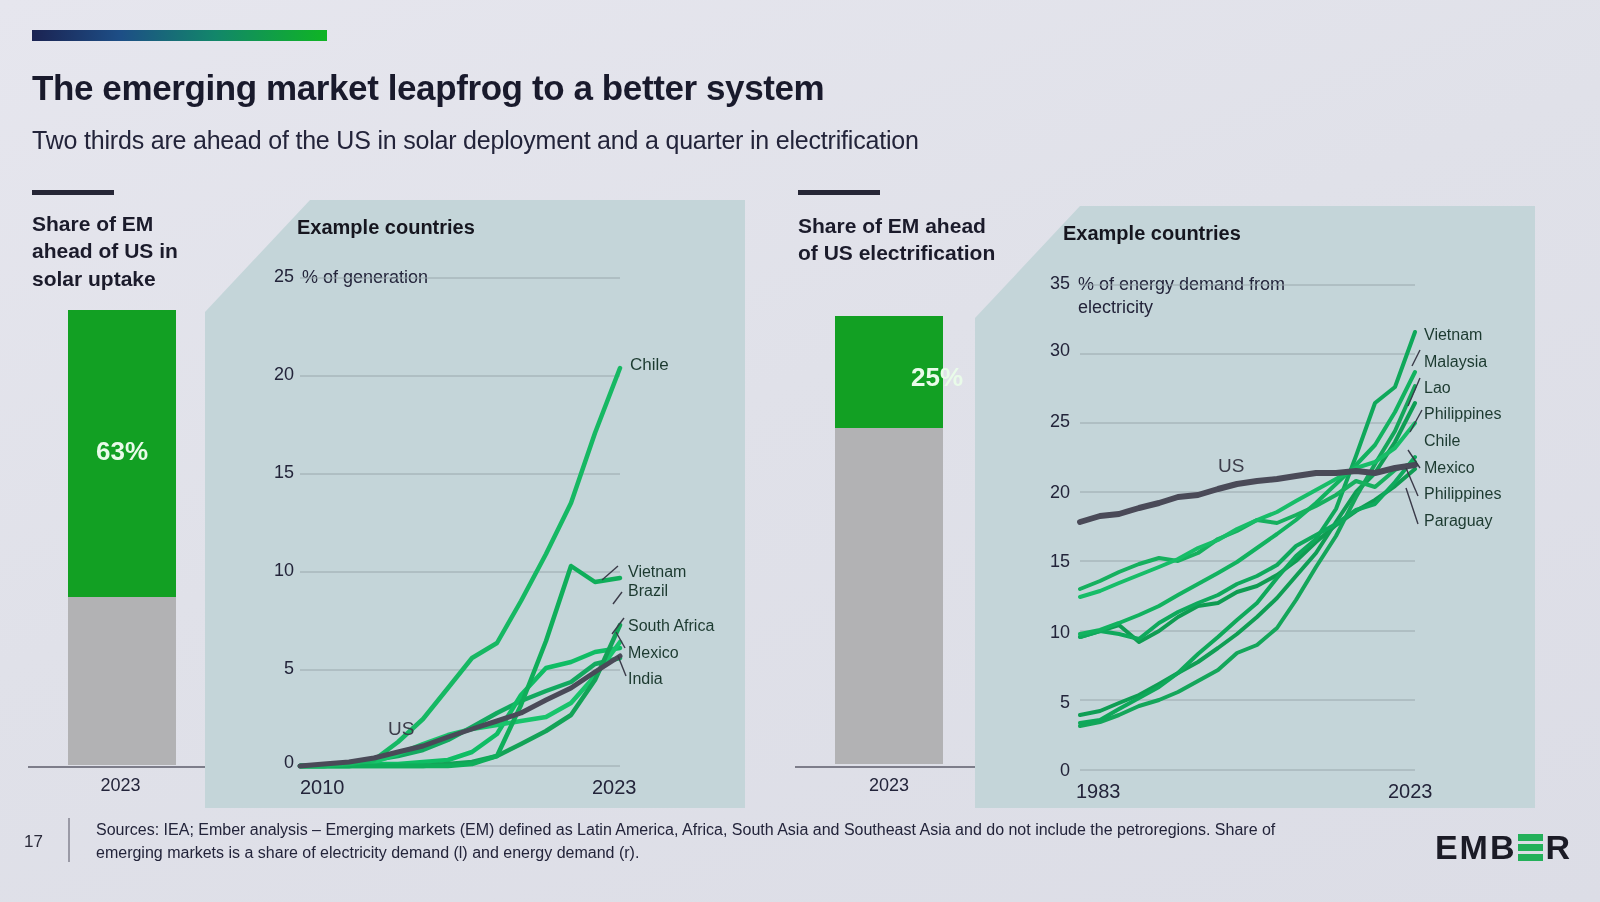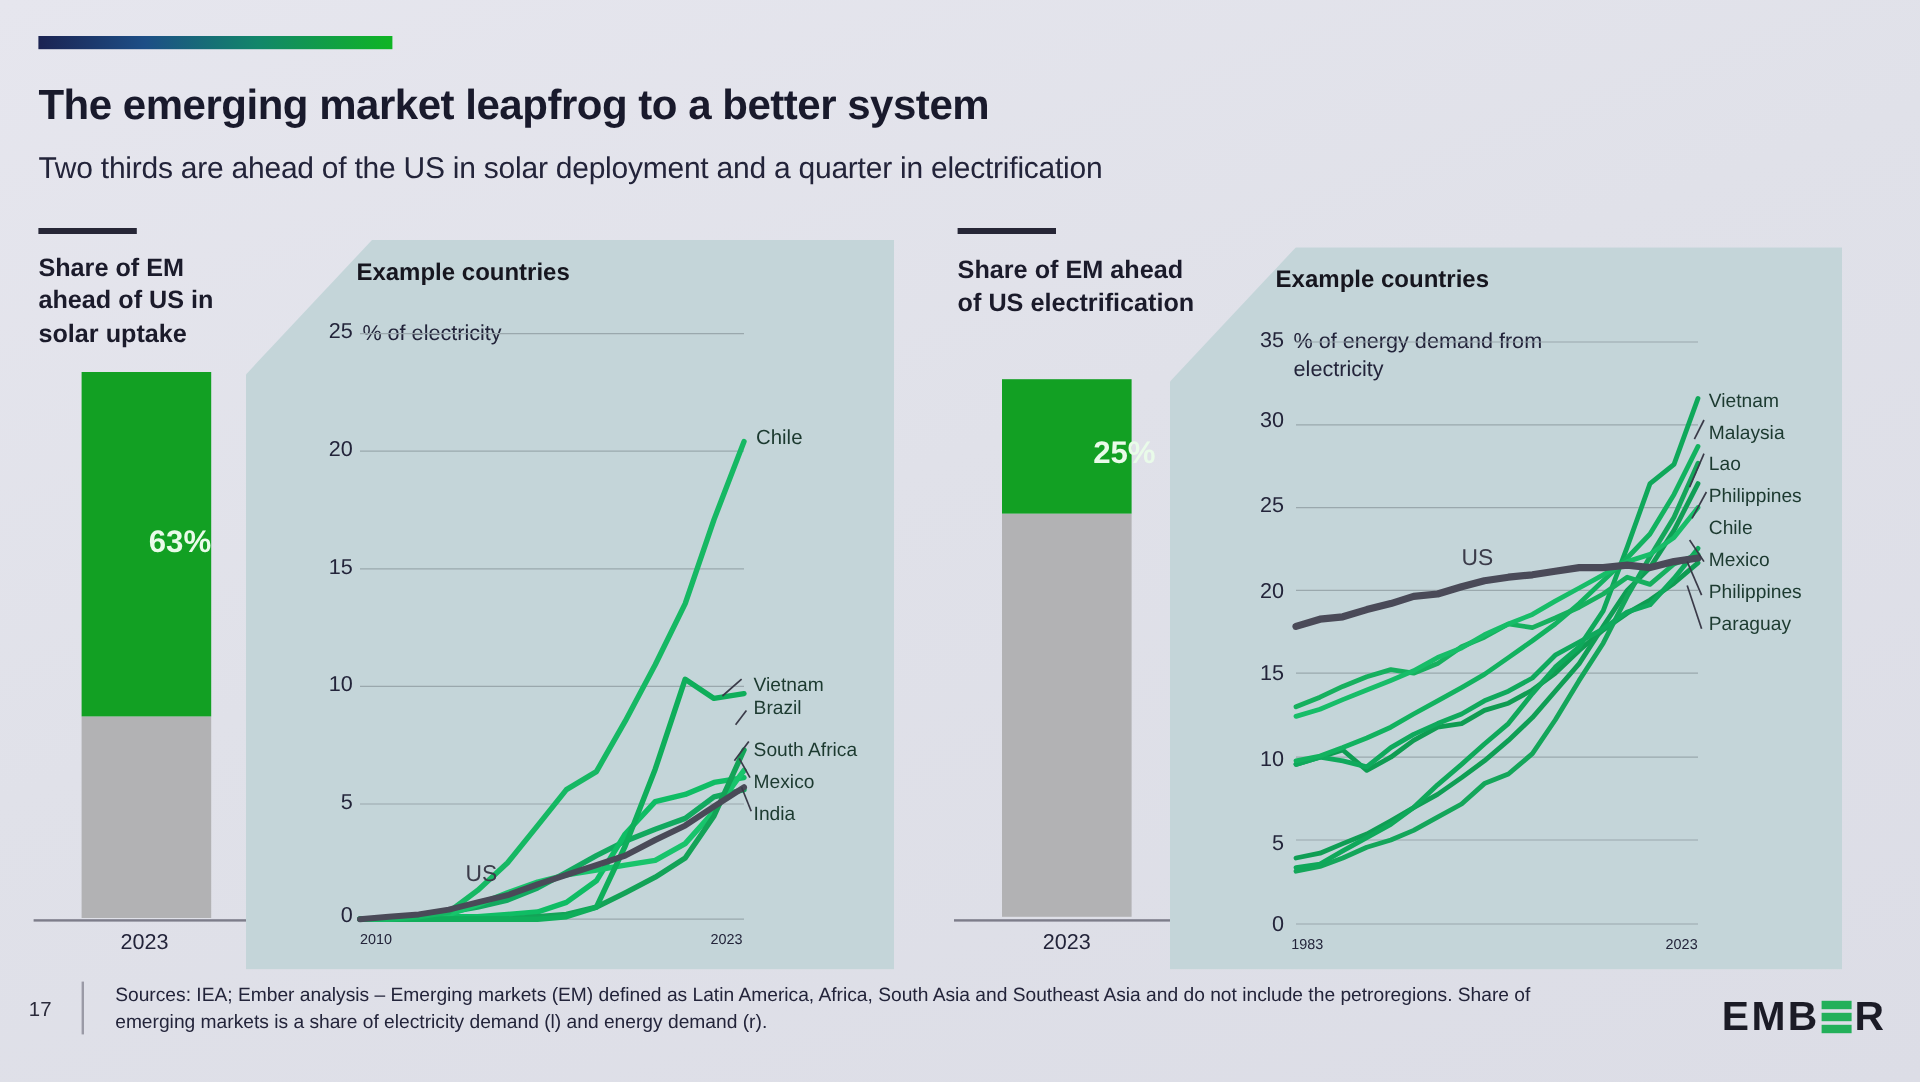--- a/index.html
+++ b/index.html
@@ -33,21 +33,21 @@
   .bar-grey{position:absolute;background:#b2b2b4;width:100%;bottom:0;}
   .bar-green{position:absolute;background:#12a023;width:100%;top:0;}
   .bar-pct{position:absolute;width:100%;text-align:center;color:#e9fbe9;
     font-size:26px;font-weight:bold;}
   .axis-line{position:absolute;height:2px;background:#7d7d8a;}
   .axis-lab{position:absolute;font-size:18px;color:#23243a;text-align:center;}
 
   
   .ytick{position:absolute;font-size:18px;color:#23243a;text-align:right;}
   .unit-lab{position:absolute;font-size:18px;color:#23243a;line-height:1.25;}
-  .xlab{position:absolute;font-size:12px;color:#23243a;}
+  .xlab{position:absolute;font-size:20px;color:#23243a;}
   .series-lab{position:absolute;font-size:16px;color:#1c3a30;white-space:nowrap;}
   .us-lab{position:absolute;font-size:19px;color:#3c3c4a;}
   svg.plot{position:absolute;overflow:visible;}
   .gl{stroke:#9aa8ad;stroke-width:1;}
   .leader{stroke:#3a3a48;stroke-width:1.4;fill:none;}
 
   
   .footer-num{position:absolute;left:24px;top:832px;font-size:17px;color:#2a2a3a;}
   .footer-div{position:absolute;left:68px;top:818px;width:2px;height:44px;background:#9a9aa6;}
   .footer-txt{position:absolute;left:96px;top:818px;width:1200px;font-size:16px;
@@ -68,32 +68,32 @@
   <div class="title">The emerging market leapfrog to a better system</div>
   <div class="subtitle">Two thirds are ahead of the US in solar deployment and a quarter in electrification</div>
 
   
   <div class="sec-rule" style="left:32px;top:190px;width:82px;"></div>
   <div class="sec-head" style="left:32px;top:210px;width:185px;">Share of EM ahead of US in solar uptake</div>
 
   <div class="bar-wrap" style="left:68px;top:310px;width:108px;height:455px;">
     <div class="bar-grey" style="height:37%;"></div>
     <div class="bar-green" style="height:63%;">
-      <div class="bar-pct" style="top:126px;margin-left:28px;">63%</div>
+      <div class="bar-pct" style="top:126px;">63%</div>
     </div>
   </div>
   <div class="axis-line" style="left:28px;top:766px;width:185px;"></div>
   <div class="axis-lab" style="left:28px;top:775px;width:185px;">2023</div>
 
   
   <div class="panel" style="left:205px;top:200px;width:540px;height:608px;"></div>
 
   <div class="panel-title" style="left:297px;top:216px;">Example countries</div>
   <div class="ytick" style="left:258px;top:266px;width:36px;">25</div>
-  <div class="unit-lab" style="left:302px;top:266px;">% of electricity</div>
+  <div class="unit-lab" style="left:302px;top:266px;">% of generation</div>
 
   <div class="ytick" style="left:258px;top:364px;width:36px;">20</div>
   <div class="ytick" style="left:258px;top:462px;width:36px;">15</div>
   <div class="ytick" style="left:258px;top:560px;width:36px;">10</div>
   <div class="ytick" style="left:258px;top:658px;width:36px;">5</div>
   <div class="ytick" style="left:258px;top:752px;width:36px;">0</div>
 
   <svg class="plot" style="left:300px;top:276px;width:320px;height:490px;" viewBox="0 0 320 490" preserveAspectRatio="none">
     <g>
       <line class="gl" x1="0" y1="2" x2="320" y2="2"></line>

